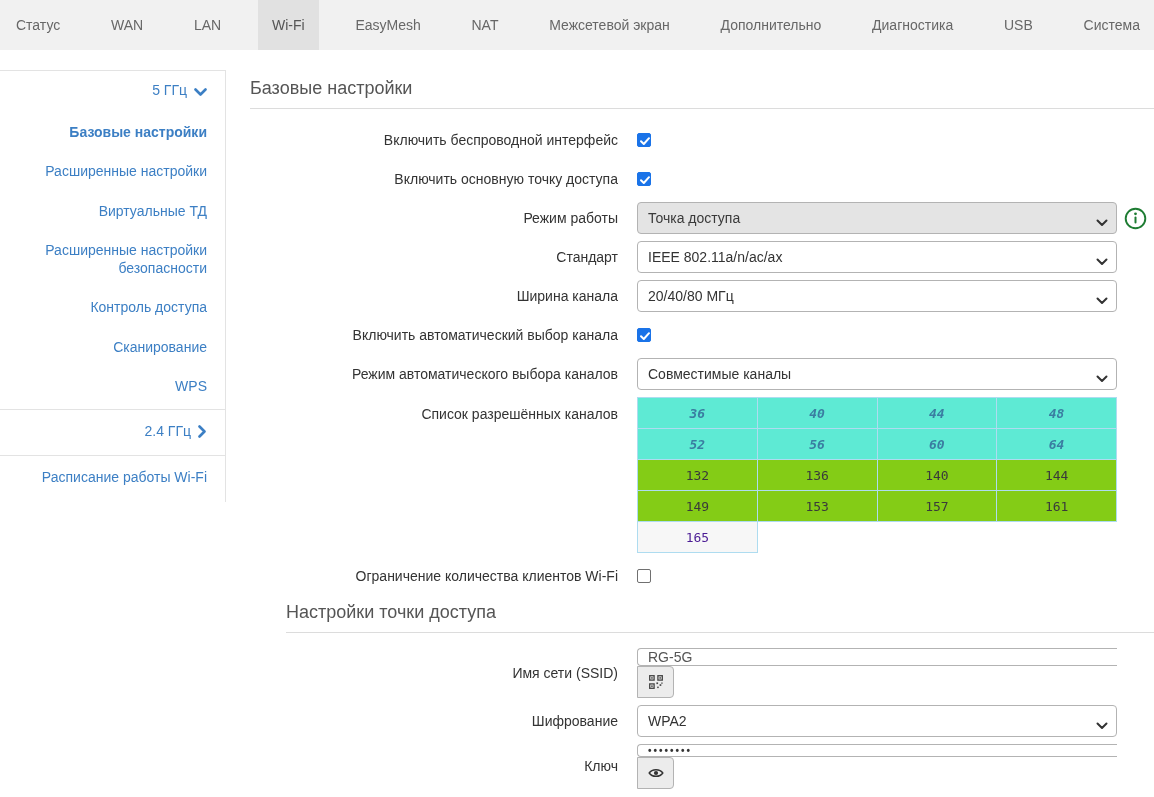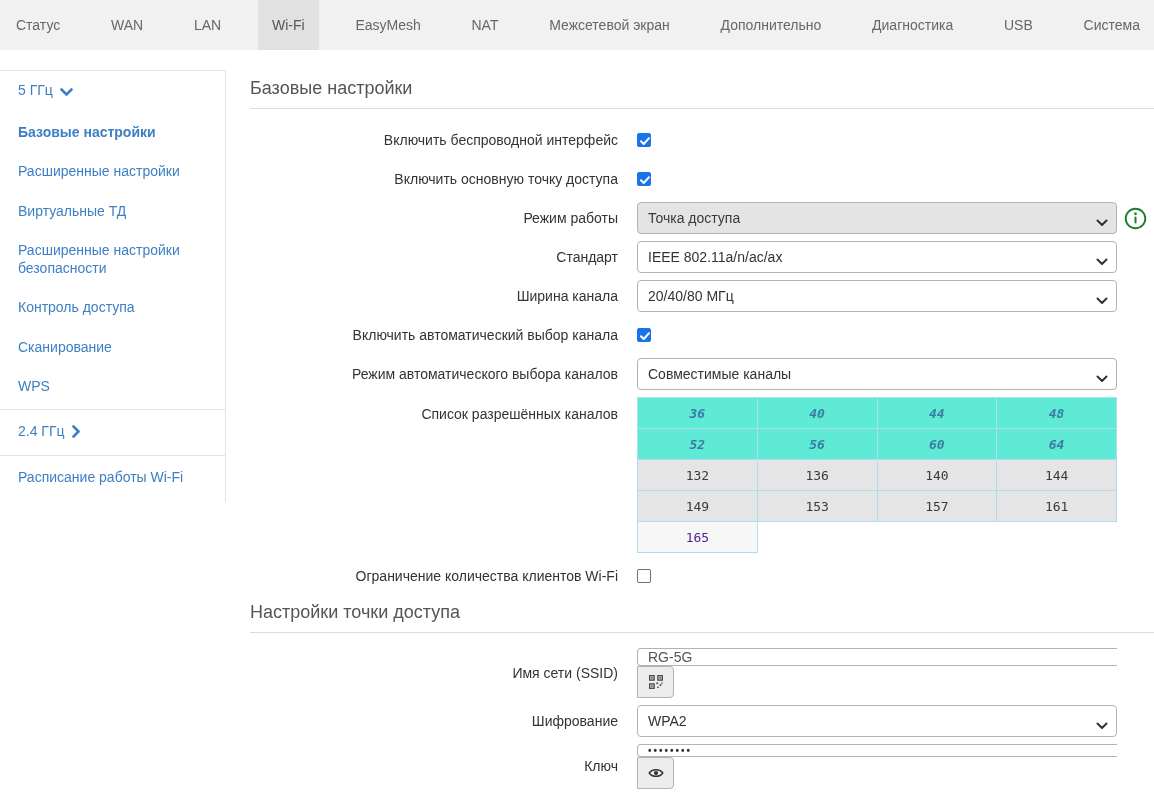--- a/index.html
+++ b/index.html
@@ -7,29 +7,29 @@
   body { font-family: "Liberation Sans", sans-serif; font-size: 14px; color: #333; }
 
   
   .navbar { height: 50px; background: #f1f1f1; display: flex; align-items: stretch; padding-left: 2px; justify-content: space-between; }
   .tab { display: flex; align-items: center; padding: 0 14px; color: #676767; cursor: pointer; }
   .tab.active { background: #e1e1e1; color: #555; }
 
   
   .layout { display: flex; align-items: flex-start; }
   .sidebar { width: 226px; flex: none; margin-top: 20px; border-top: 1px solid #e3e3e3; border-right: 1px solid #e3e3e3; padding-bottom: 4px; }
-  .side-item { text-align: left; padding: 11px 18px; color: #3c7fc4; cursor: pointer; line-height: 1.25; }
+  .side-item { text-align: right; padding: 11px 18px; color: #3c7fc4; cursor: pointer; line-height: 1.25; }
   .side-item.active { font-weight: bold; }
   .side-item .chev-icon { vertical-align: -2px; margin-left: 7px; }
   .sep { border-top: 1px solid #e3e3e3; margin: 2px 0; }
 
   .content { flex: 1; padding: 28px 0 0 24px; }
 
   h2.section { font-size: 18px; font-weight: normal; color: #555; padding-bottom: 9px; border-bottom: 1px solid #dcdcdc; margin-bottom: 15px; }
-  h2.section.second { margin-top: 10px; }
+  h2.section.second { margin-top: 10px; margin-left: 36px; }
 
   
   .row { display: flex; align-items: center; margin-bottom: 7px; min-height: 32px; }
   .row.top { align-items: flex-start; }
   .lbl { width: 368px; flex: none; text-align: right; margin-right: 19px; color: #333; line-height: 1.2; }
   .row.top .lbl { padding-top: 9px; }
   .ctl { width: 480px; flex: none; display: flex; align-items: center; }
 
   
   .cb { width: 14px; height: 14px; border-radius: 2px; position: relative; cursor: pointer; flex: none; }
@@ -43,21 +43,21 @@
            font-family: "Liberation Sans", sans-serif; font-size: 14px; padding: 0 26px 0 10px; cursor: pointer; }
   select:disabled { background: #e4e4e4; color: #3a3a3a; opacity: 1; }
   .selchev { position: absolute; right: 9px; top: 12px; pointer-events: none; }
 
   .info { margin-left: 7px; flex: none; display: inline-flex; }
 
   
   table.chgrid { border-collapse: collapse; width: 480px; font-family: "DejaVu Sans Mono", monospace; font-size: 13px; }
   table.chgrid td { width: 120px; height: 31px; text-align: center; border: 1px solid #aedcf0; cursor: pointer; }
   td.ch-sel { background: #5eead4; color: #3a7da1; font-weight: bold; font-style: italic; }
-  td.ch-off { background: #e5e5e5; color: #3a3a3a; }
+  td.ch-off { background: #84cc16; color: #3a3a3a; }
   td.ch-dis { background: #f7f7f7; color: #4c1d95; border-color: #cfe9f5; }
 
   
   .igroup { display: flex; width: 480px; flex-direction: column; }
   .igroup input { flex: 1; height: 32px; border: 1px solid #b3b3b3; border-right: none;
                   border-radius: 4px 0 0 4px; padding: 0 10px; font-family: "Liberation Sans", sans-serif;
                   font-size: 14px; color: #555; outline: none; }
   .igroup input.key { font-size: 10px; font-weight: bold; letter-spacing: 2px; color: #333; }
   .addon { width: 37px; height: 32px; flex: none; background: #ececec; border: 1px solid #b3b3b3;
            border-radius: 0 4px 4px 0; display: flex; align-items: center; justify-content: center; cursor: pointer; }

